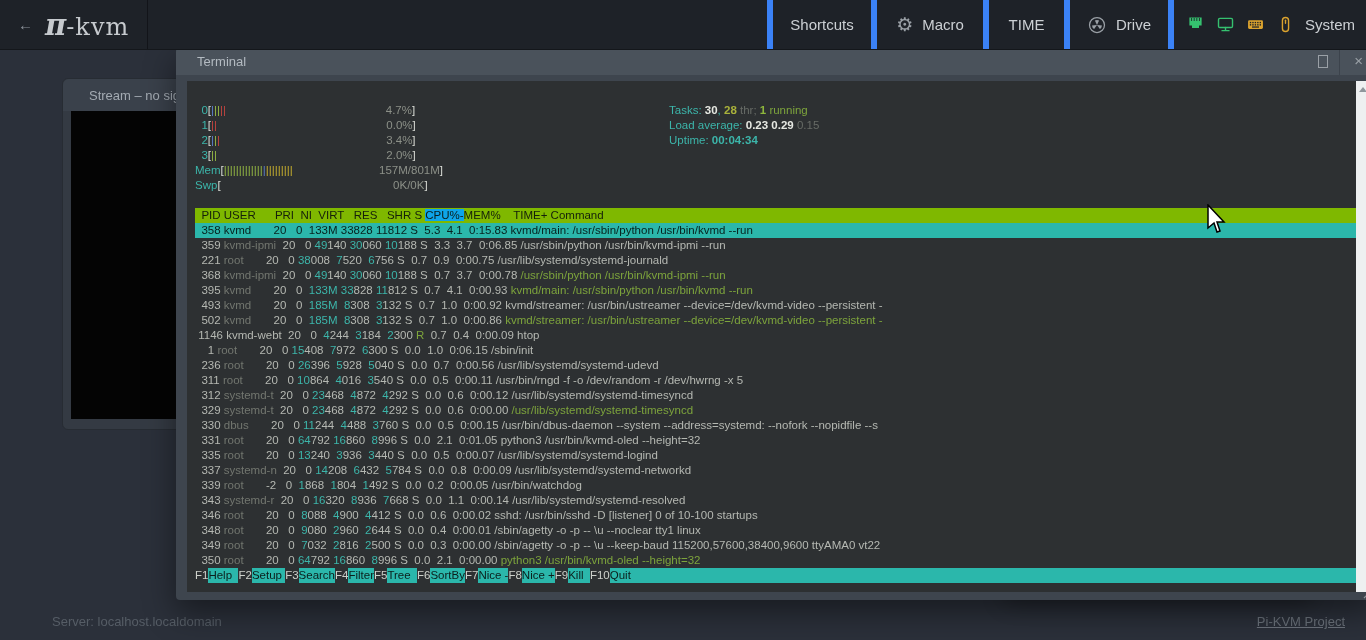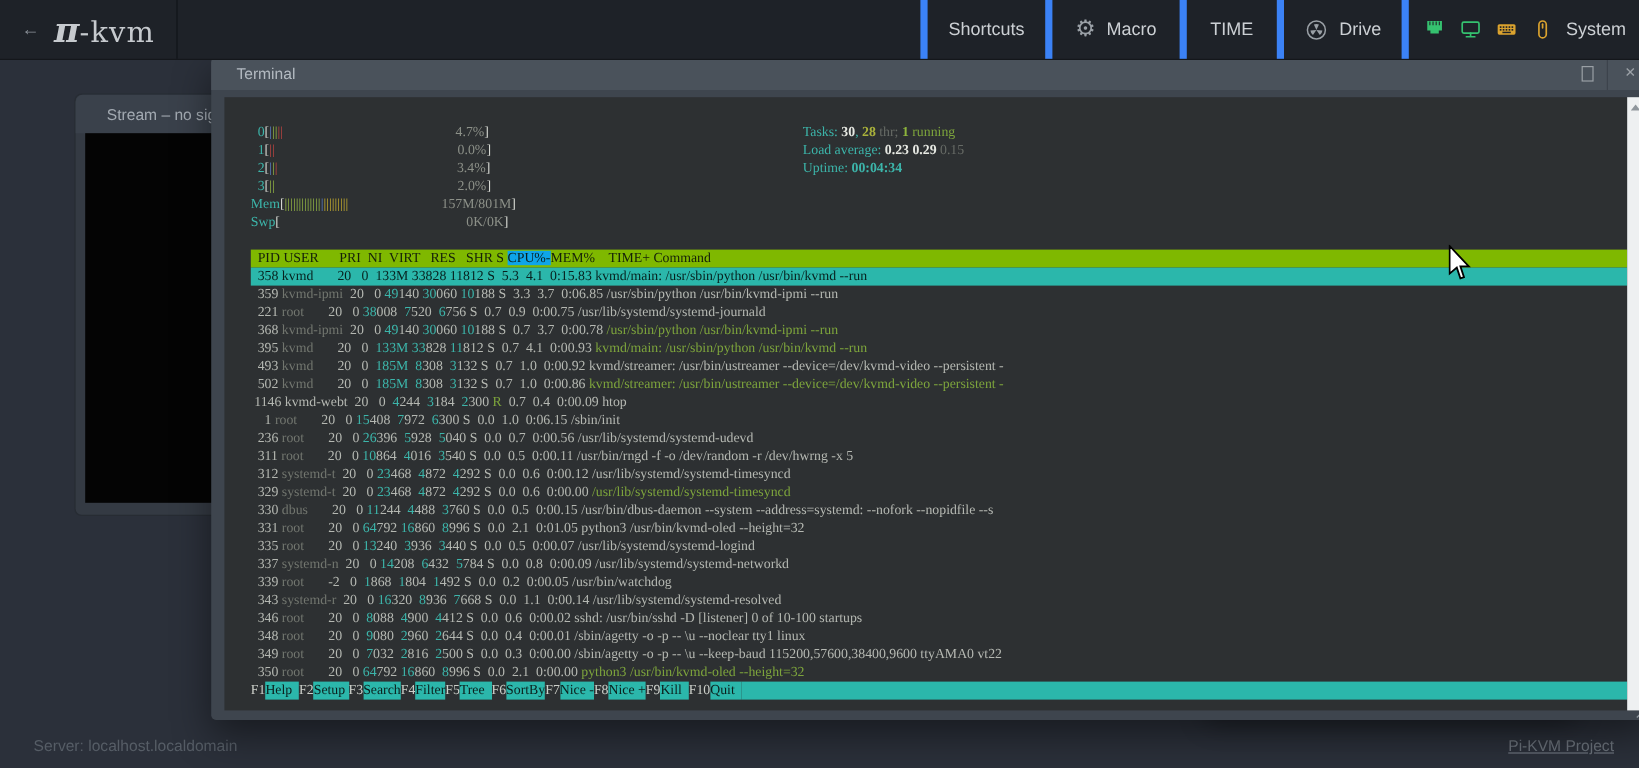--- a/index.html
+++ b/index.html
@@ -32,21 +32,21 @@
   .term-title{position:absolute;left:21px;top:6px;color:#b3bac1;font-size:13px}
   .term-max{position:absolute;right:48px;top:7px;width:10px;height:13px;border:1px solid #9aa0a6;cursor:pointer}
   .term-btn-sep{position:absolute;right:36px;top:0;width:1px;height:27px;background:#3c434c}
   .term-close{position:absolute;right:13px;top:4px;color:#9aa0a6;font-size:15px;cursor:pointer}
   .term-content{position:absolute;left:11px;top:33px;right:20px;bottom:8px;background:#2d3032;overflow:hidden}
   .term-scrollbar{position:absolute;right:7px;top:33px;bottom:8px;width:13px;background:#eef0f1;cursor:pointer}
   .scroll-up{position:absolute;left:3px;top:6px;width:0;height:0;border-left:4px solid transparent;border-right:4px solid transparent;border-bottom:5px solid #8f969c}
   .term-grip{position:absolute;right:1px;bottom:1px;width:14px;height:14px}
 
   
-  .htop{position:relative;width:100%;height:100%;padding:22px 0 0 22px;font-family:Liberation Serif, serif;font-size:11.5px;line-height:15px;color:#b5b8b2;white-space:pre}
+  .htop{position:relative;width:100%;height:100%;padding:22px 0 0 8px;font-family:Liberation Sans, sans-serif;font-size:11.5px;line-height:15px;color:#b5b8b2;white-space:pre}
   .ln{height:15px}
   .c{color:#3cb5aa}.cb{color:#3cb5aa;font-weight:bold}
   .wb{color:#e6e8e2;font-weight:bold}
   .wt{color:#d9dbd5}
   .sh{color:#676b66}
   .g{color:#7da43c}.grn{color:#7da43c}
   .gb{color:#aab23b;font-weight:bold}.gb2{color:#8db53c;font-weight:bold}
   .dim{color:#72766f}
   .pc{color:#8c9088}
   .bar-b{color:#5b7ec9}.bar-g{color:#93b644}.bar-r{color:#c14540}.bar-y{color:#c6ae2e}
@@ -77,21 +77,21 @@
   .np-k9{left:221px;top:113px;width:36px}
   .np-k5{left:182px;top:148px;width:31px}
   .np-k6{left:221px;top:148px;width:36px}
   .np-add{left:262px;top:148px;width:31px}
   .np-k2{left:182px;top:183px;width:31px}
   .np-k3{left:221px;top:183px;width:36px}
   .np-dot{left:221px;top:219px;width:36px}
   .np-ent{left:262px;top:219px;width:31px}
 
   
-  .footer-server{position:absolute;left:28px;bottom:11px;color:#565d66;font-size:13px}
+  .footer-server{position:absolute;left:52px;bottom:11px;color:#565d66;font-size:13px}
   .footer-link{position:absolute;right:21px;bottom:11px;color:#6c737c;font-size:13px;text-decoration:underline;cursor:pointer}
 
   
   .cursor{position:absolute;left:1207px;top:204px;z-index:100;pointer-events:none}
 </style>
 </head>
 <body>
 
 <div id="stage">
 

